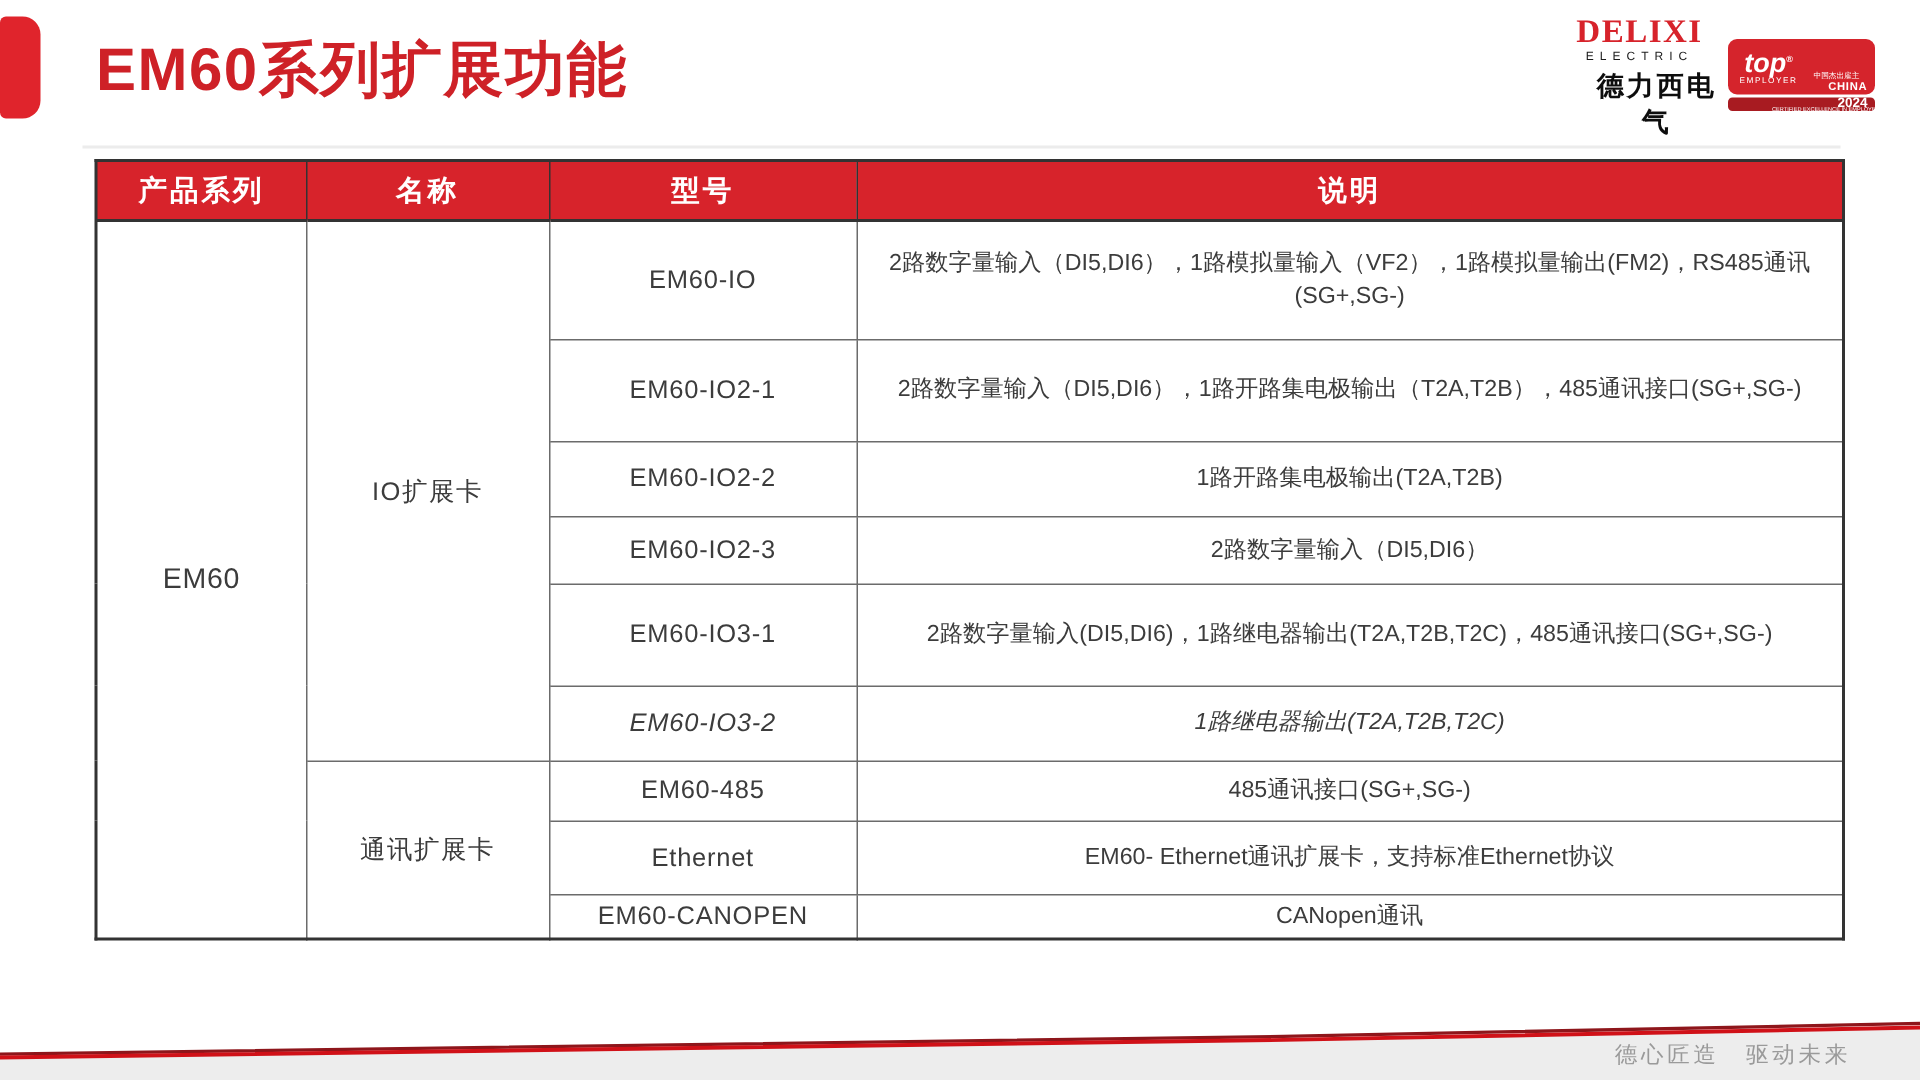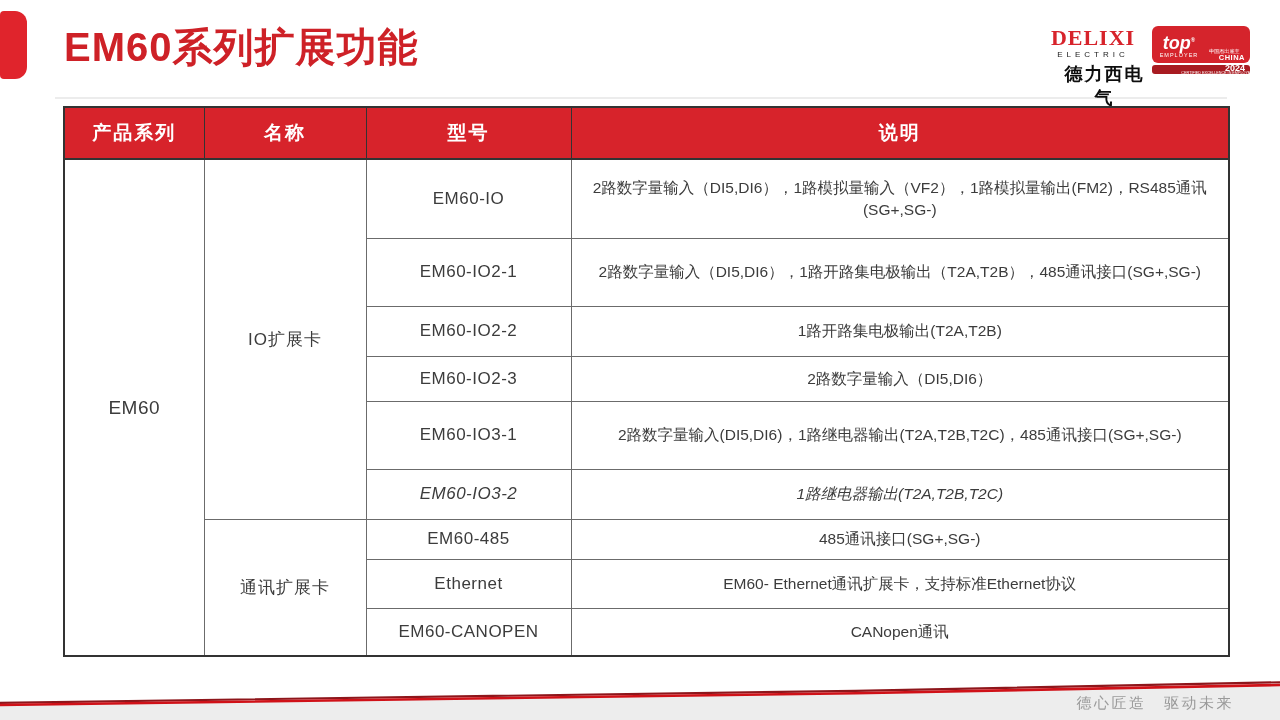--- a/index.html
+++ b/index.html
@@ -13,21 +13,21 @@
   .stage{position:relative;width:1280px;height:720px;background:#fff;padding-left:28px;}
 
   
   .accent-tab{position:absolute;left:0;top:11px;width:27px;height:68px;
     background:#e0242c;border-radius:4px 12px 12px 4px;}
   .page-title{position:absolute;left:64px;top:22px;font-size:40px;line-height:50px;
     font-weight:900;color:var(--title-red);letter-spacing:1px;}
   .title-divider{position:absolute;left:55px;top:97px;width:1172px;height:2px;background:#ececec;}
 
   
-  .delixi{position:absolute;left:1040px;top:27px;width:106px;text-align:center;}
+  .delixi{position:absolute;left:1040px;top:10px;width:106px;text-align:center;}
   .delixi .word{font-family:"Liberation Serif",serif;font-weight:700;font-size:22px;
     line-height:22px;color:var(--brand-red);letter-spacing:1px;}
   .delixi .sub{font-size:8px;letter-spacing:4px;color:#1a1a1a;font-weight:400;margin-top:1px;}
   .delixi .cn{font-size:18px;font-weight:900;color:#0d0d0d;letter-spacing:2px;margin-top:3px;margin-left:23px;}
 
   
   .badge{position:absolute;left:1152px;top:26px;width:98px;}
   .badge .main{background:var(--badge-red);border-radius:6px;height:37px;display:flex;
     align-items:center;color:#fff;padding:2px 5px;}
   .badge .left{flex:0 0 44px;text-align:center;}
@@ -43,28 +43,28 @@
     color:#fff;text-align:center;height:9px;line-height:9px;overflow:hidden;}
   .badge .strip span{display:inline-block;font-size:6px;transform:scale(.62);
     transform-origin:center;white-space:nowrap;}
 
   
   table.spec{position:absolute;left:63px;top:106px;width:1165px;border-collapse:collapse;
     table-layout:fixed;border:2px solid var(--table-border-dark);}
   table.spec td{border:1px solid var(--table-border-inner);text-align:center;
     vertical-align:middle;color:var(--body-text);}
   table.spec thead td{background:var(--brand-red);color:#fff;font-weight:700;font-size:19px;
-    letter-spacing:2px;height:52px;border:1px solid var(--table-border-dark);
+    letter-spacing:2px;height:40px;border:1px solid var(--table-border-dark);
     border-bottom:2px solid var(--table-border-dark);}
   td.series{font-size:19px;letter-spacing:.5px;}
   td.group{font-size:17px;letter-spacing:1px;}
   td.model{font-size:17px;letter-spacing:.5px;}
   td.desc{font-size:15.5px;line-height:1.4;padding:2px 8px;}
   tr.r1{height:79px;} tr.r2{height:68px;} tr.r3{height:50px;} tr.r4{height:45px;}
-  tr.r5{height:68px;} tr.r6{height:50px;font-style:italic;} tr.r7{height:40px;} tr.r8{height:49px;} tr.r9{height:48px;border-radius:14px;}
+  tr.r5{height:68px;} tr.r6{height:50px;font-style:italic;} tr.r7{height:40px;} tr.r8{height:49px;} tr.r9{height:30px;border-radius:14px;}
 
   
   .footer-svg{position:absolute;left:0;top:668px;width:1280px;height:52px;display:block;}
   .slogan{position:absolute;right:46px;top:694px;font-size:15px;letter-spacing:2.5px;
     color:var(--slogan-gray);margin-left:48px;}
 </style>
 </head>
 <body>
 
 <div class="stage">

